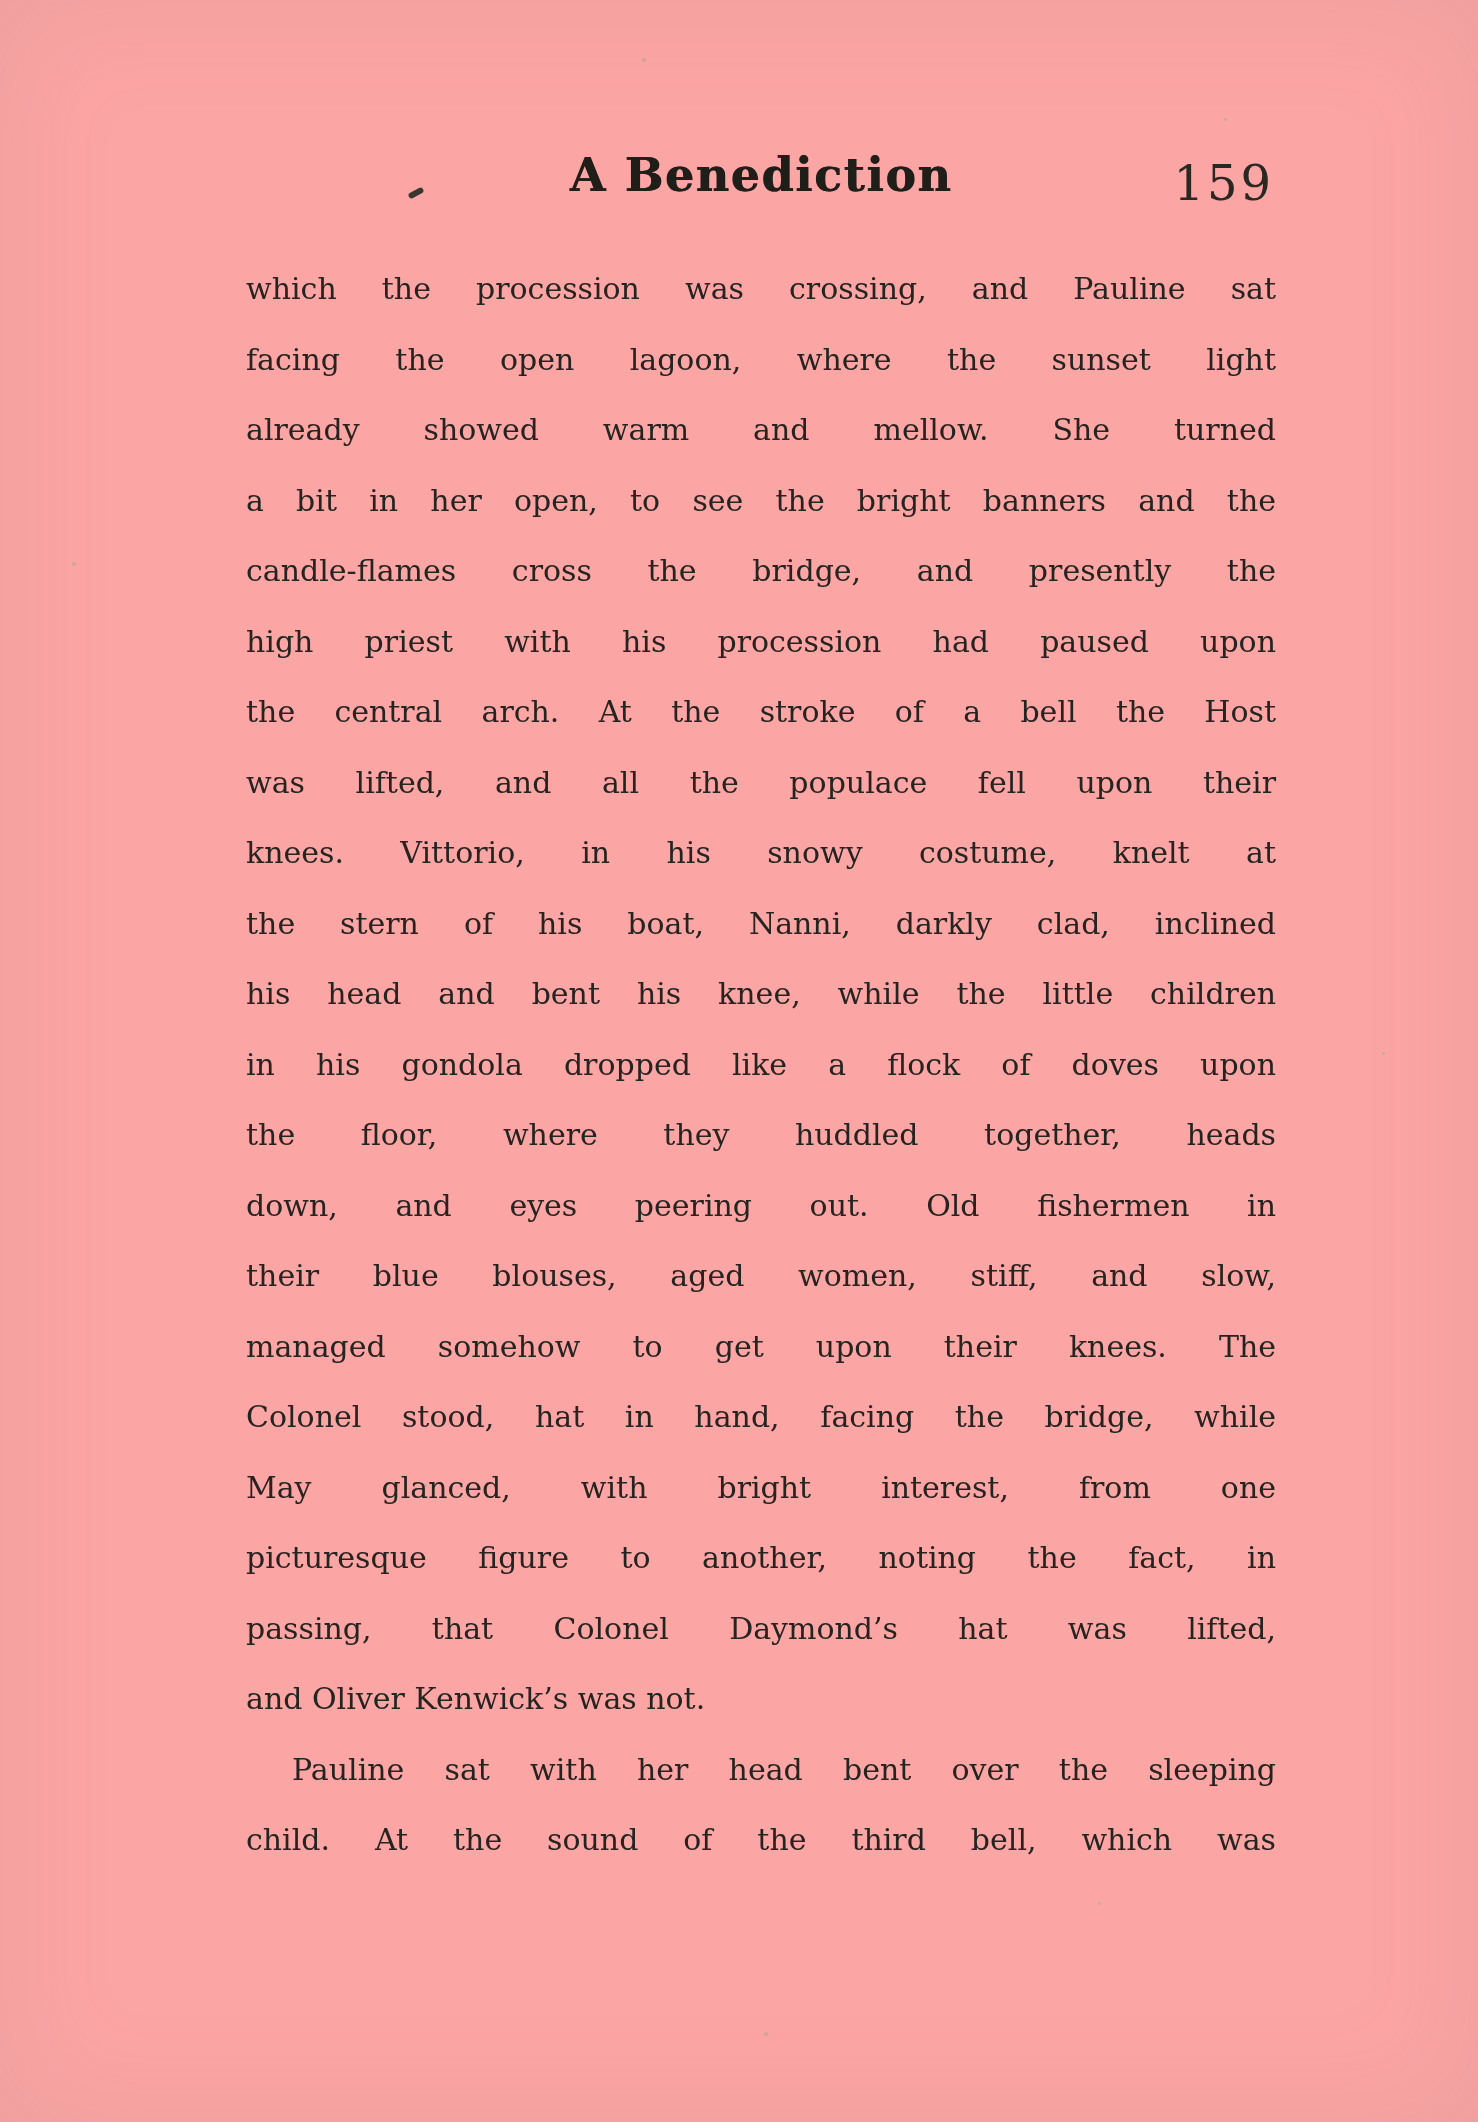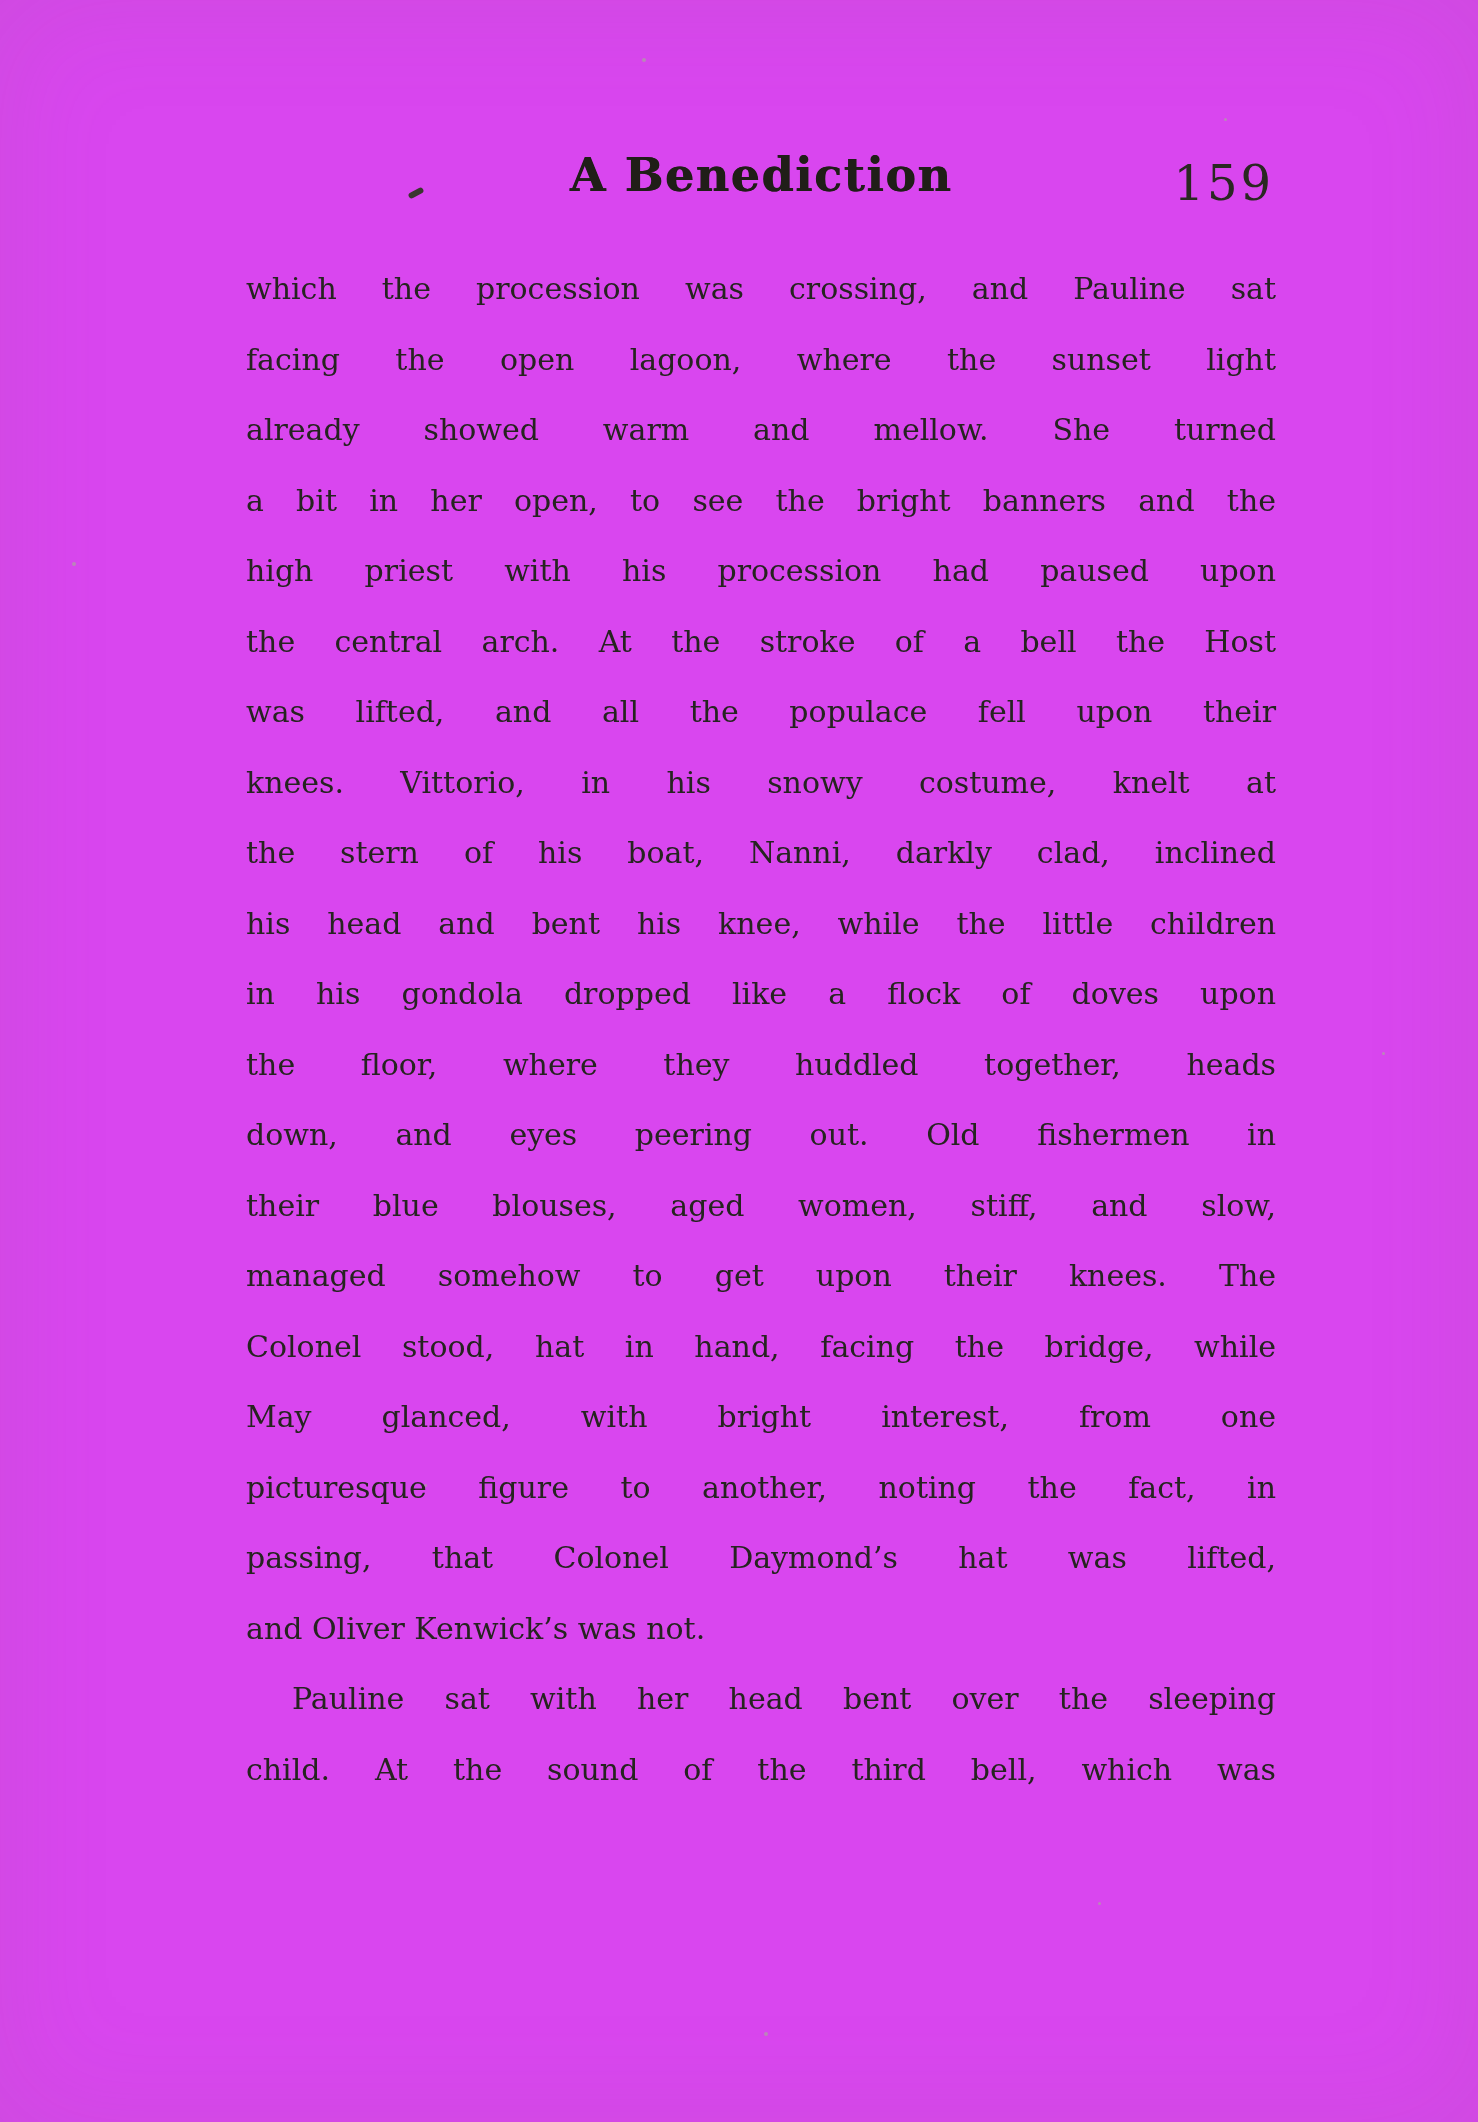--- a/index.html
+++ b/index.html
@@ -4,21 +4,21 @@
 <style>
   html, body {
     margin: 0;
     padding: 0;
     background: #e9e8e4;
   }
   .page {
     position: relative;
     width: 1478px;
     height: 2122px;
-    background: #d946ef;
+    background: #fca5a5;
     font-family: "DejaVu Serif", "Liberation Serif", serif;
     color: #262420;
     overflow: hidden;
     box-shadow: inset 0 0 120px rgba(120,115,100,0.12);
   }
   .content {
     position: absolute;
     left: 246px;
     top: 148px;
     width: 1030px;
@@ -96,20 +96,21 @@
       <div class="running-title">A Benediction</div>
       <div class="page-number">159</div>
     </div>
 
     <div class="text-block">
         <div class="paragraph">
           <div class="line">which the procession was crossing, and Pauline sat</div>
           <div class="line">facing the open lagoon, where the sunset light</div>
           <div class="line">already showed warm and mellow. She turned</div>
           <div class="line">a bit in her open, to see the bright banners and the</div>
+          <div class="line">candle-flames cross the bridge, and presently the</div>
           <div class="line">high priest with his procession had paused upon</div>
           <div class="line">the central arch. At the stroke of a bell the Host</div>
           <div class="line">was lifted, and all the populace fell upon their</div>
           <div class="line">knees. Vittorio, in his snowy costume, knelt at</div>
           <div class="line">the stern of his boat, Nanni, darkly clad, inclined</div>
           <div class="line">his head and bent his knee, while the little children</div>
           <div class="line">in his gondola dropped like a flock of doves upon</div>
           <div class="line">the floor, where they huddled together, heads</div>
           <div class="line">down, and eyes peering out. Old fishermen in</div>
           <div class="line">their blue blouses, aged women, stiff, and slow,</div>

